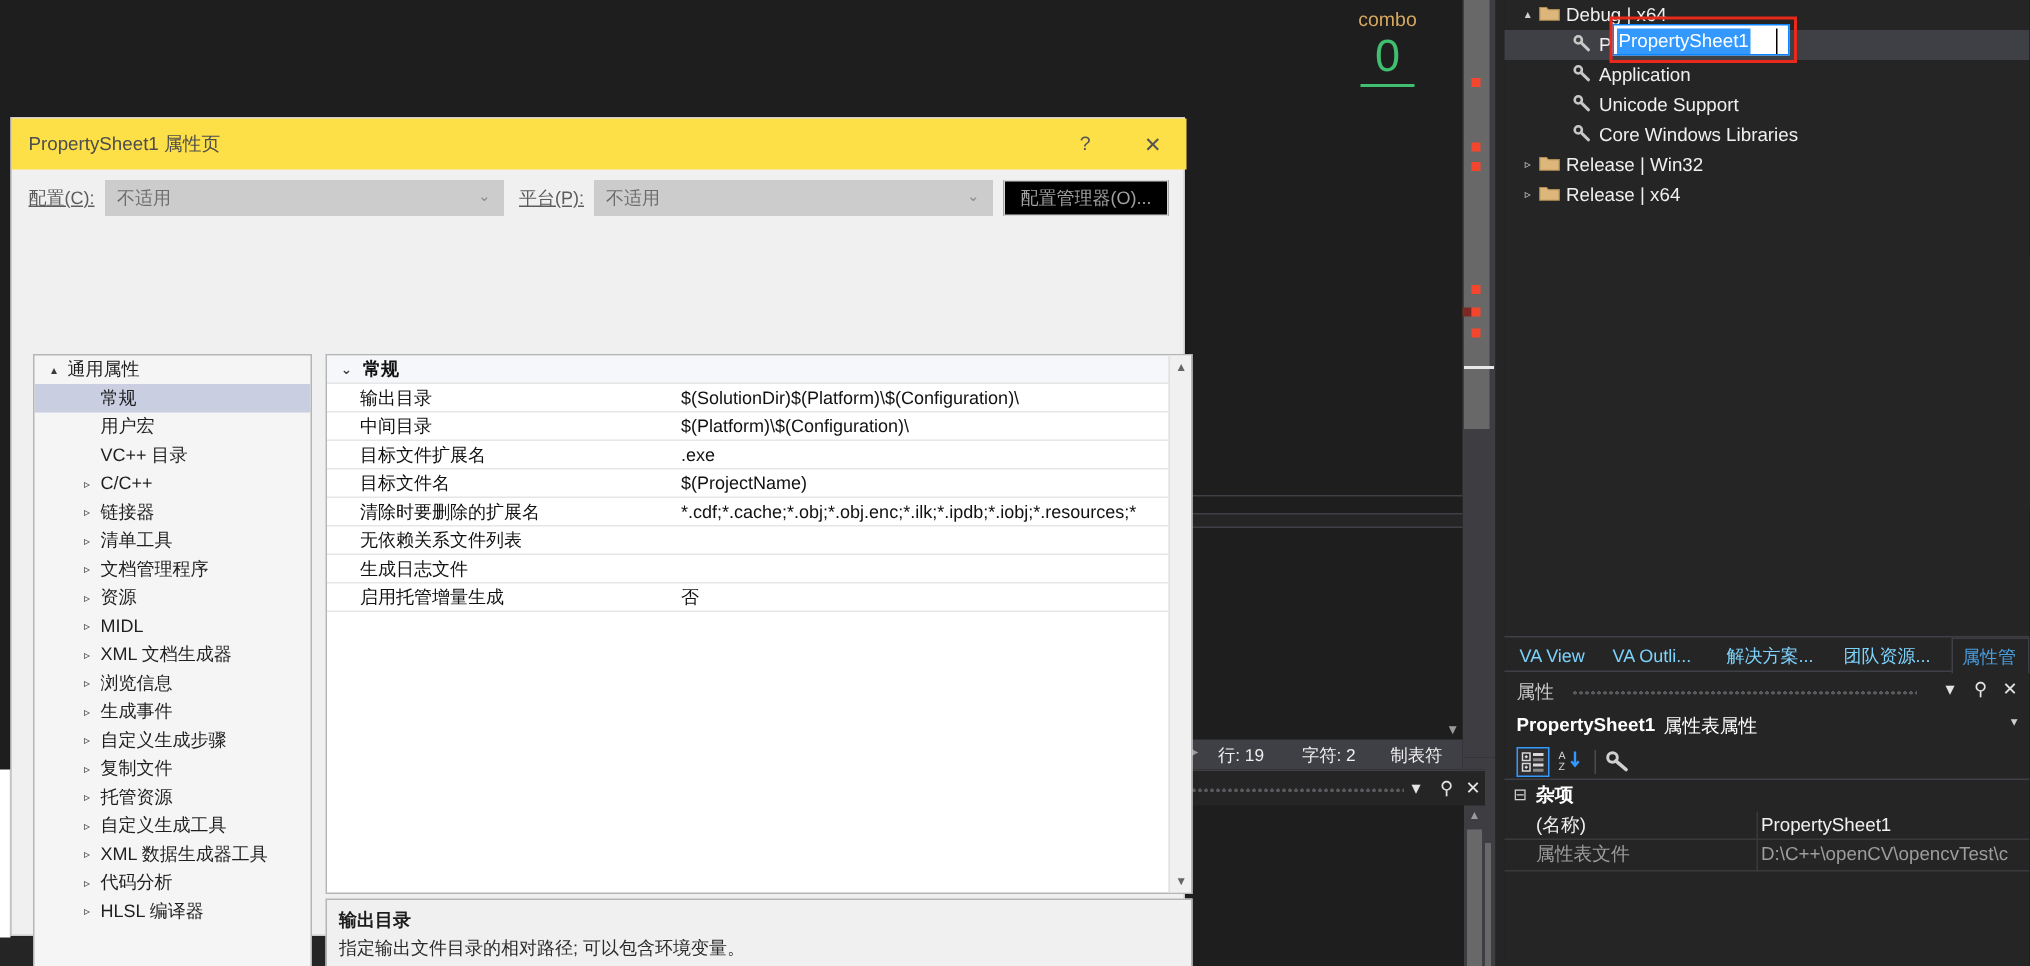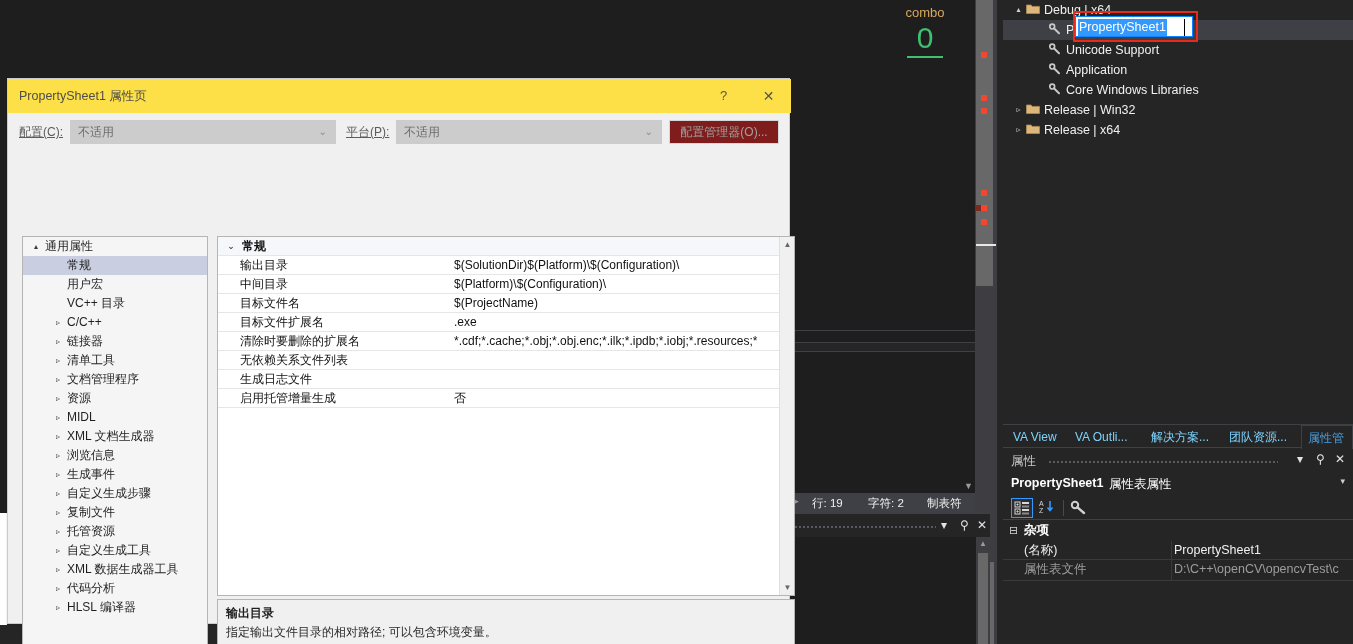--- a/index.html
+++ b/index.html
@@ -128,21 +128,21 @@
     position: absolute; height: 24px; background: #cccccc; border: 1px solid #cccccc;
     color: #6d6d6d; font-size: 12px; line-height: 22px; padding-left: 7px;
   }
   .combobox .chev {
     position: absolute; right: 8px; top: 0; color: #8b8b8b; font-size: 10px; line-height: 22px;
   }
   .btn {
     position: absolute; background: #e1e1e1; border: 1px solid #c6c6c6;
     font-size: 12px; color: #3b3b3b; text-align: center; cursor: default;
   }
-  .btn.disabled { color: #a0a0a0; background: #7f1d1d; border-color: #d6d6d6; }
+  .btn.disabled { color: #a0a0a0; background: #000000; border-color: #d6d6d6; }
 
   
   .tree {
     position: absolute; left: 14px; top: 157px; width: 186px; height: 418px;
     background: #f5f5f5; border: 1px solid #b5b5b5; overflow: hidden;
   }
   .tnode {
     position: relative; height: 19px; line-height: 19px; font-size: 12px; color: #1f1f1f;
     white-space: nowrap;
   }
@@ -431,26 +431,26 @@
         </div>
         <div class="grow">
           <span class="k">输出目录</span>
           <span class="v">$(SolutionDir)$(Platform)\$(Configuration)\</span>
         </div>
         <div class="grow">
           <span class="k">中间目录</span>
           <span class="v">$(Platform)\$(Configuration)\</span>
         </div>
         <div class="grow">
+          <span class="k">目标文件扩展名</span>
+          <span class="v">.exe</span>
+        </div>
+        <div class="grow">
           <span class="k">目标文件名</span>
           <span class="v">$(ProjectName)</span>
-        </div>
-        <div class="grow">
-          <span class="k">目标文件扩展名</span>
-          <span class="v">.exe</span>
         </div>
         <div class="grow">
           <span class="k">清除时要删除的扩展名</span>
           <span class="v">*.cdf;*.cache;*.obj;*.obj.enc;*.ilk;*.ipdb;*.iobj;*.resources;*</span>
         </div>
         <div class="grow">
           <span class="k">无依赖关系文件列表</span>
           <span class="v"></span>
         </div>
         <div class="grow">
@@ -495,29 +495,29 @@
               <path d="M5.9 6.3 L11 11.2" stroke="#c8c8c8" stroke-width="2" stroke-linecap="round"></path>
             </svg></span>
           <span class="tx" style="left: 63px;">PropertySheet1</span>
         </div>
         <div class="pmrow">
           <span class="tri" style="left: 31px;"></span>
           <span class="ico wrench" style="left: 45px;"><svg width="14" height="14" viewBox="0 0 14 14" style="vertical-align:-2px">
               <circle cx="4.2" cy="4.6" r="2.4" fill="none" stroke="#c8c8c8" stroke-width="1.7"></circle>
               <path d="M5.9 6.3 L11 11.2" stroke="#c8c8c8" stroke-width="2" stroke-linecap="round"></path>
             </svg></span>
-          <span class="tx" style="left: 63px;">Unicode Support</span>
+          <span class="tx" style="left: 63px;">Application</span>
         </div>
         <div class="pmrow">
           <span class="tri" style="left: 31px;"></span>
           <span class="ico wrench" style="left: 45px;"><svg width="14" height="14" viewBox="0 0 14 14" style="vertical-align:-2px">
               <circle cx="4.2" cy="4.6" r="2.4" fill="none" stroke="#c8c8c8" stroke-width="1.7"></circle>
               <path d="M5.9 6.3 L11 11.2" stroke="#c8c8c8" stroke-width="2" stroke-linecap="round"></path>
             </svg></span>
-          <span class="tx" style="left: 63px;">Application</span>
+          <span class="tx" style="left: 63px;">Unicode Support</span>
         </div>
         <div class="pmrow">
           <span class="tri" style="left: 31px;"></span>
           <span class="ico wrench" style="left: 45px;"><svg width="14" height="14" viewBox="0 0 14 14" style="vertical-align:-2px">
               <circle cx="4.2" cy="4.6" r="2.4" fill="none" stroke="#c8c8c8" stroke-width="1.7"></circle>
               <path d="M5.9 6.3 L11 11.2" stroke="#c8c8c8" stroke-width="2" stroke-linecap="round"></path>
             </svg></span>
           <span class="tx" style="left: 63px;">Core Windows Libraries</span>
         </div>
         <div class="pmrow">

